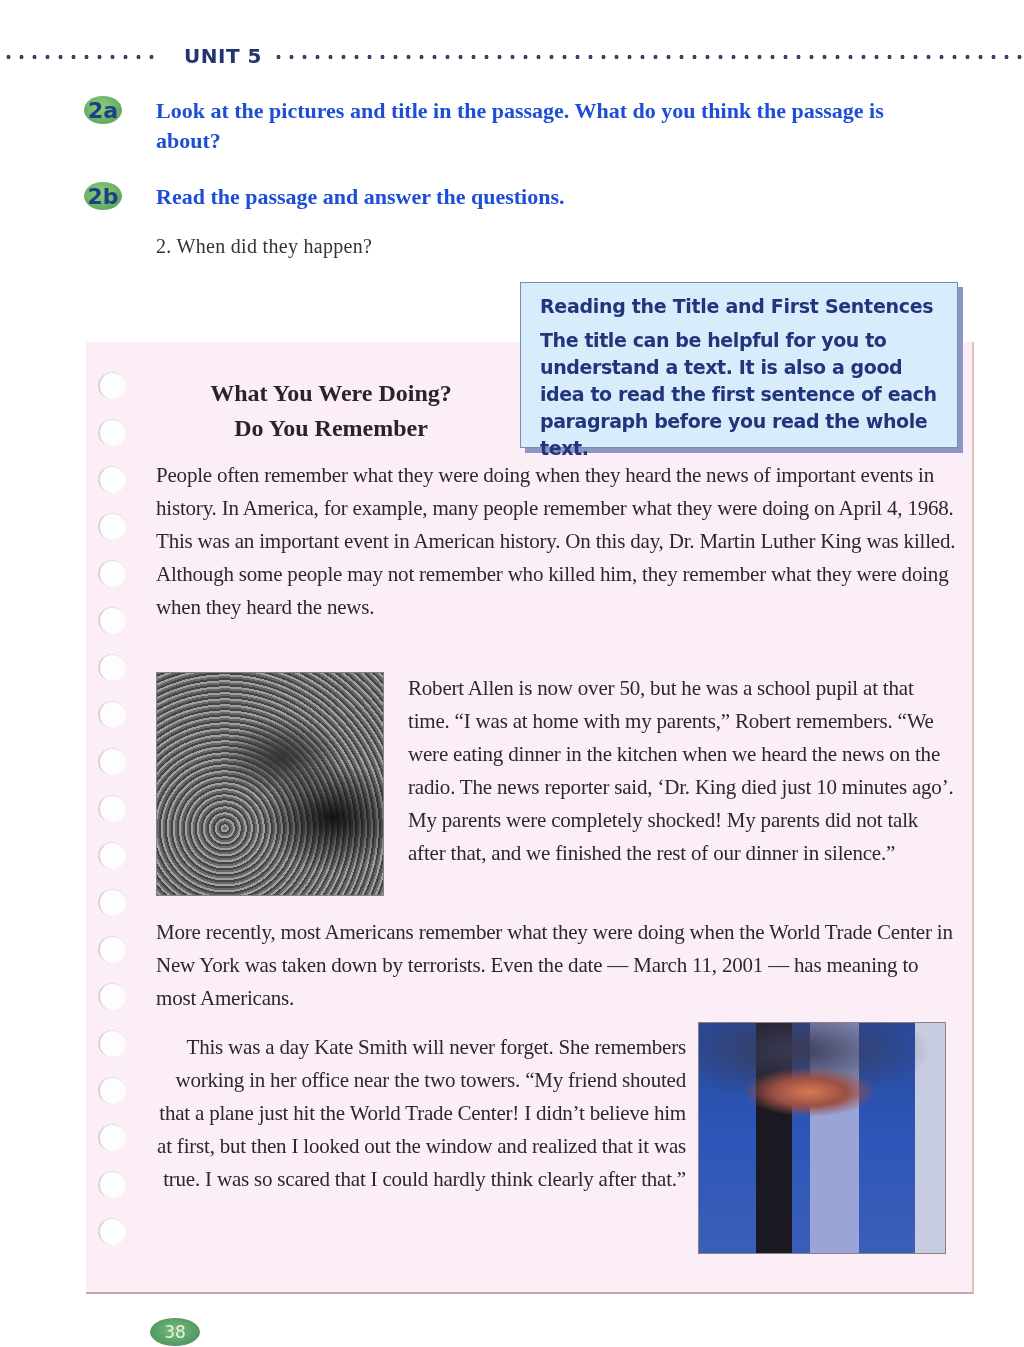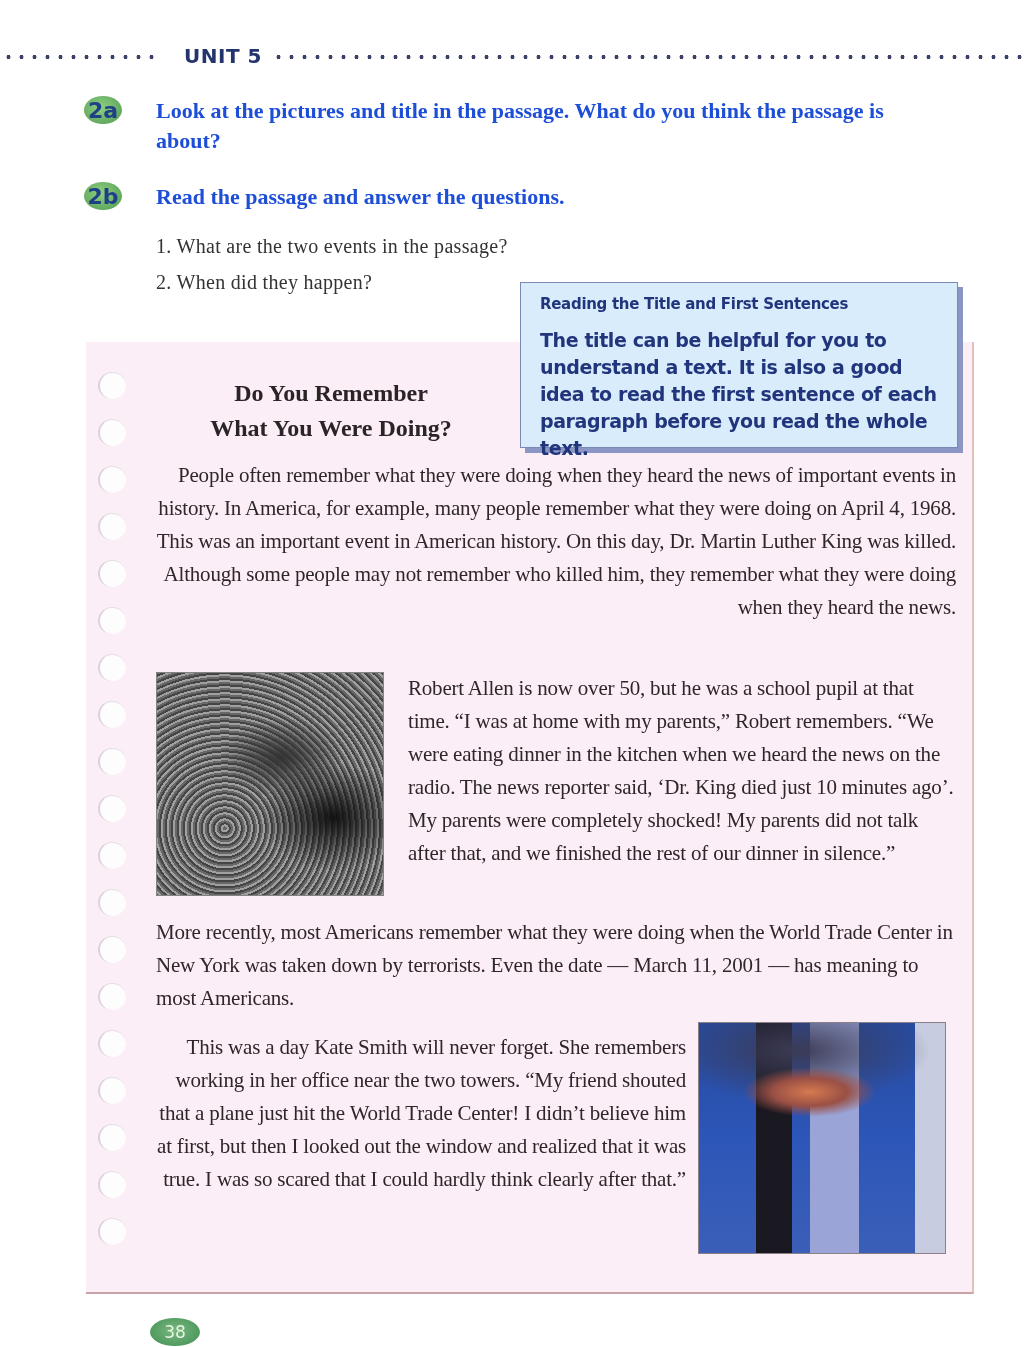--- a/index.html
+++ b/index.html
@@ -28,28 +28,28 @@
   .passage { position:absolute; left:86px; top:342px; width:886px; height:950px;
              background:#fbeef7; border-bottom:2px solid #c9a3a8; border-right:2px solid #e2c2b8; }
   .rings { position:absolute; left:12px; top:30px; width:30px; }
   .ring { width:26px; height:26px; border-radius:50%; background:#ffffff;
           border-left:2px solid #d8cfd8; border-top:1px solid #e3dbe3; margin-bottom:20px; opacity:0.9; }
 
   .tip-box { position:absolute; left:520px; top:282px; width:436px; height:164px;
              background:#d9ecfb; border:1px solid #7a8ab4;
              box-shadow: 5px 5px 0 #8c96c4; z-index:3;
              font-family:"DejaVu Sans",sans-serif; color:#21357d; }
-  .tip-title { position:absolute; left:19px; top:12px; font-weight:bold; font-size:15px; letter-spacing:-0.3px; }
+  .tip-title { position:absolute; left:19px; top:12px; font-weight:bold; font-size:19px; letter-spacing:-0.3px; }
   .tip-body { position:absolute; left:19px; top:44px; width:410px; font-weight:bold; font-size:19px; line-height:27px; letter-spacing:-0.4px; }
 
   .passage-title { position:absolute; left:168px; top:376px; width:326px; text-align:center;
                    font-weight:bold; font-size:24px; line-height:35px; color:#2a2426; }
 
   .para { position:absolute; font-size:21px; line-height:33px; color:#2e2729; letter-spacing:-0.2px; }
-  .p1 { left:156px; top:459px; width:800px;text-align:right; }
+  .p1 { left:156px; top:459px; width:800px; }
   .p2 { left:408px; top:672px; width:552px; }
   .p3 { left:156px; top:916px; width:800px; }
   .p4 { left:156px; top:1031px; width:530px;text-align:right; }
 
   .photo { position:absolute; border:1px solid #8a8088; overflow:hidden; }
   .photo-mlk { left:156px; top:672px; width:226px; height:222px;
     background:
       radial-gradient(ellipse 40% 30% at 78% 65%, #1c1c1c 0%, transparent 80%),
       radial-gradient(ellipse 30% 20% at 55% 38%, #3a3a3a 0%, transparent 90%),
       repeating-radial-gradient(circle at 30% 70%, #6a6a6a 0 2px, #9d9d9d 2px 4px, #4a4a4a 4px 6px),
@@ -80,21 +80,20 @@
   <div class="badge">2a</div>
   <div class="task-text">Look at the pictures and title in the passage. What do you think the passage is about?</div>
 </div>
 
 <div class="task" style="top:182px;">
   <div class="badge">2b</div>
   <div class="task-text">Read the passage and answer the questions.</div>
 </div>
 
 <div class="questions">
-  <div>1. What are the two events in the passage?</div>
   <div>2. When did they happen?</div>
 </div>
 
 <div class="passage">
   <div class="rings">
     <div class="ring"></div>
     <div class="ring"></div>
     <div class="ring"></div>
     <div class="ring"></div>
     <div class="ring"></div>
@@ -114,22 +113,22 @@
     <div class="ring"></div>
   </div>
 </div>
 
 <div class="tip-box">
   <div class="tip-title">Reading the Title and First Sentences</div>
   <div class="tip-body">The title can be helpful for you to understand a text. It is also a good idea to read the first sentence of each paragraph before you read the whole text.</div>
 </div>
 
 <div class="passage-title">
+  <div>What You Were Doing?</div>
   <div>Do You Remember</div>
-  <div>What You Were Doing?</div>
 </div>
 
 <div class="para p1">People often remember what they were doing when they heard the news of important events in history. In America, for example, many people remember what they were doing on April 4, 1968. This was an important event in American history. On this day, Dr. Martin Luther King was killed. Although some people may not remember who killed him, they remember what they were doing when they heard the news.</div>
 
 <div class="photo photo-mlk" role="img" aria-label="Martin Luther King waving to a crowd (black-and-white photo)"></div>
 <div class="para p2">Robert Allen is now over 50, but he was a school pupil at that time. “I was at home with my parents,” Robert remembers. “We were eating dinner in the kitchen when we heard the news on the radio. The news reporter said, ‘Dr. King died just 10 minutes ago’. My parents were completely shocked! My parents did not talk after that, and we finished the rest of our dinner in silence.”</div>
 
 <div class="para p3">More recently, most Americans remember what they were doing when the World Trade Center in New York was taken down by terrorists. Even the date — March 11, 2001 — has meaning to most Americans.</div>
 
 <div class="para p4">This was a day Kate Smith will never forget. She remembers working in her office near the two towers. “My friend shouted that a plane just hit the World Trade Center! I didn’t believe him at first, but then I looked out the window and realized that it was true. I was so scared that I could hardly think clearly after that.”</div>

